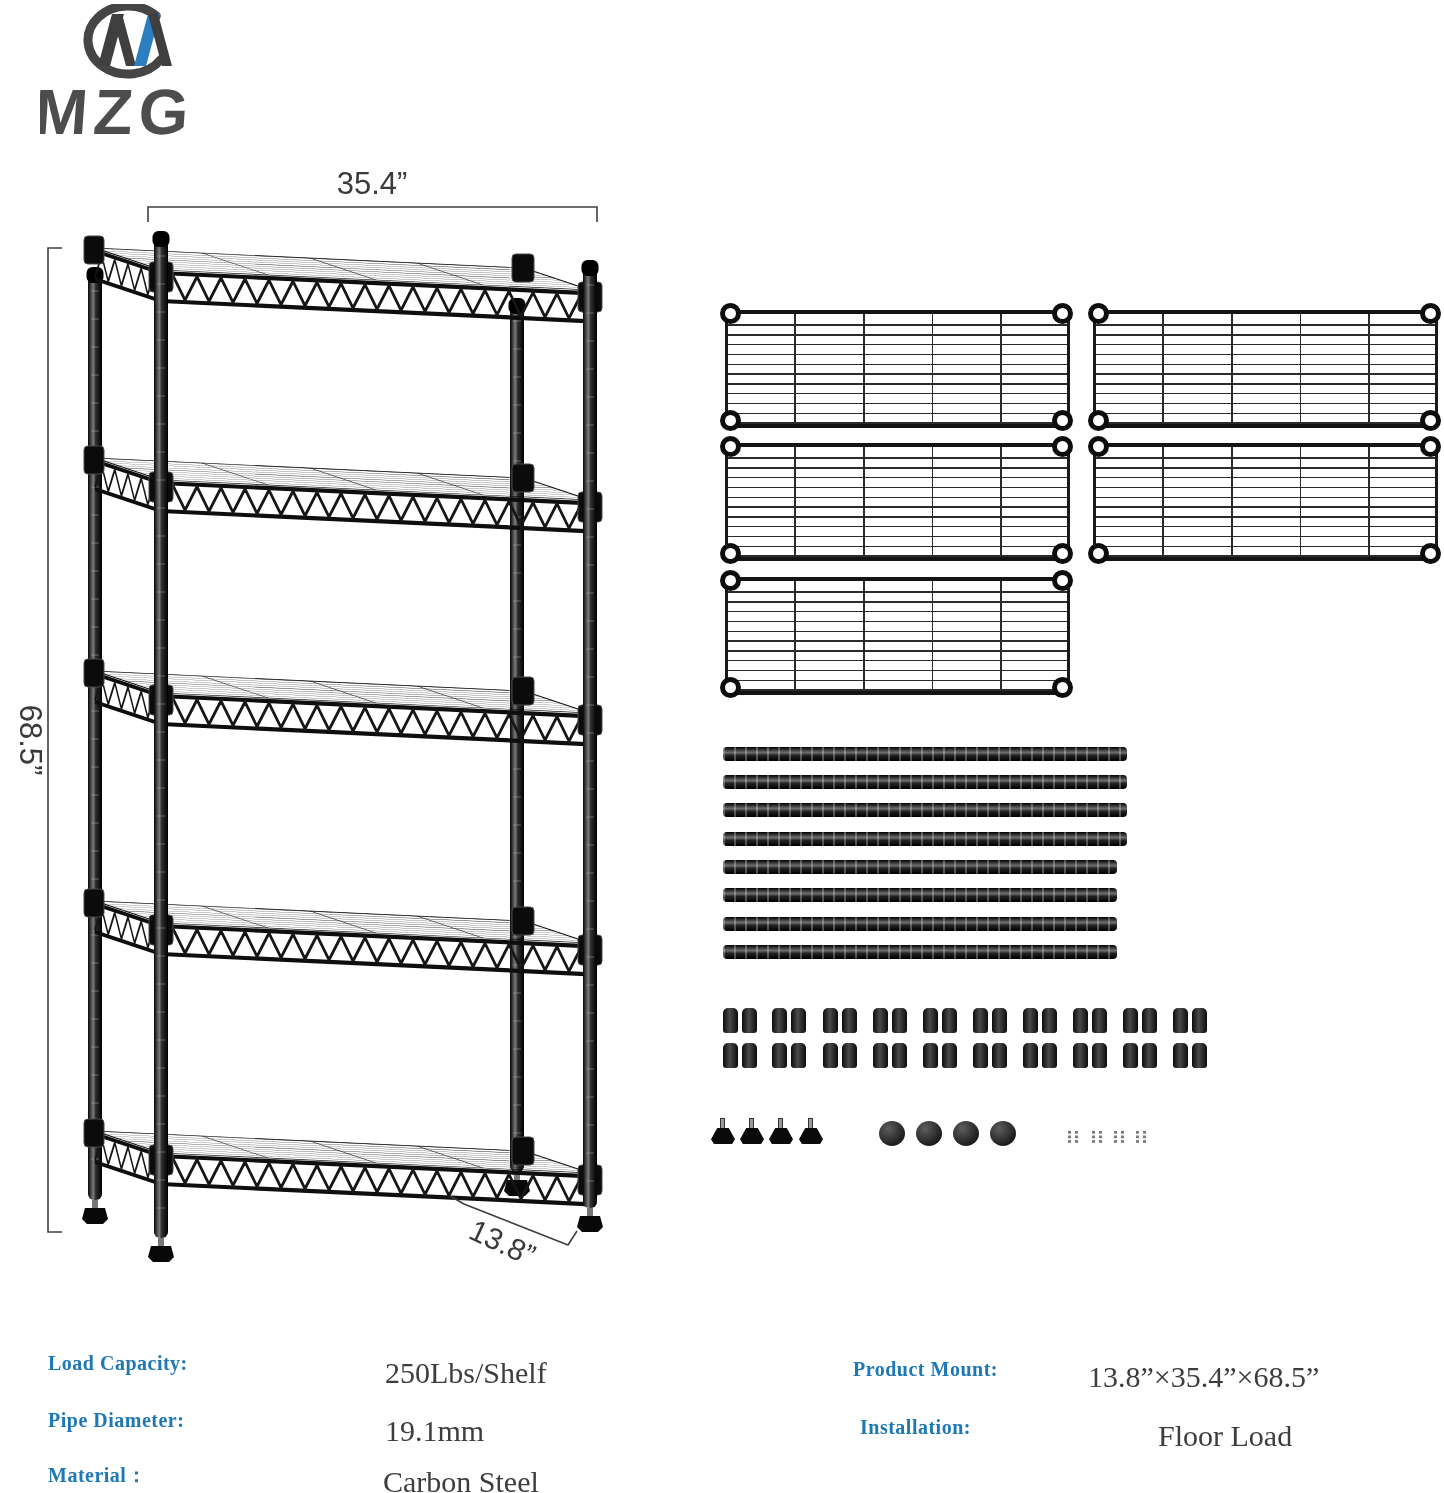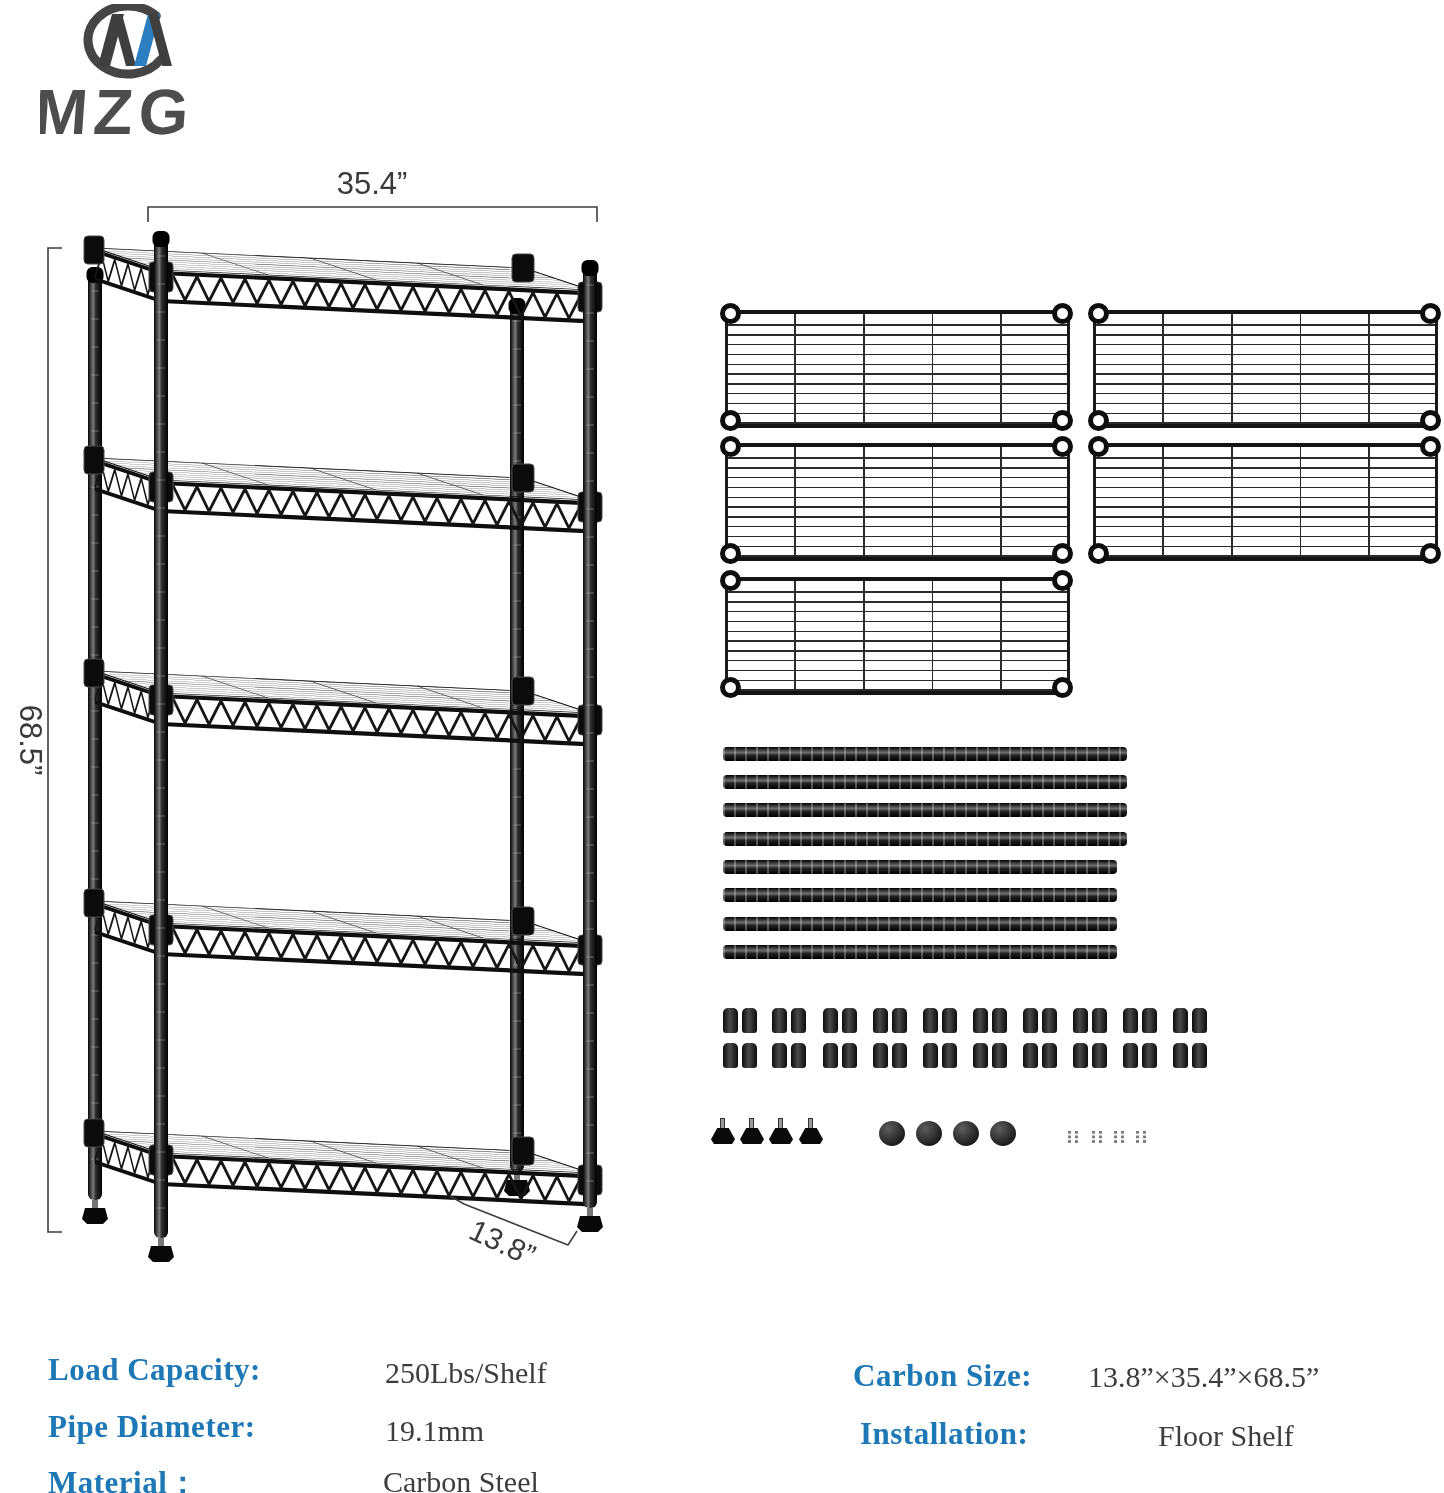--- a/index.html
+++ b/index.html
@@ -27,21 +27,21 @@
   .foot .stem{position:absolute;left:9px;top:0;width:5px;height:12px;background:#9a9a9a;border:1px solid #333;box-sizing:border-box;}
   .foot .pad{position:absolute;left:0;top:10px;width:24px;height:16px;background:#0a0a0a;
     clip-path:polygon(26% 0,74% 0,100% 70%,88% 100%,12% 100%,0 70%);}
   .cap{position:absolute;width:26px;height:25px;border-radius:50%;
     background:radial-gradient(circle at 35% 30%, #5d5d5d,#1c1c1c 72%);}
   .clipset{position:absolute;width:15px;height:14px;
     background-image:radial-gradient(circle 1.6px,#7c7c7c 1.5px,transparent 1.8px);
     background-size:7px 4.6px;}
 
   
-  .spec-label{position:absolute;font-weight:bold;font-size:31px;color:#1e78b5;letter-spacing:.5px;}
+  .spec-label{position:absolute;font-weight:bold;font-size:20px;color:#1e78b5;letter-spacing:.5px;}
   .spec-value{position:absolute;font-weight:normal;font-size:30px;color:#3d3d3d;}
 
   svg text{font-family:"Liberation Sans",sans-serif;}
 </style>
 </head>
 <body>
 
 <div class="page">
 
   <svg class="abs" style="left:40px;top:4px" width="210" height="145" viewBox="0 0 210 145">
@@ -251,18 +251,18 @@
       <span class="clipset" style="left: 1134px; top: 1130px;"></span>
     </div>
 
   <div class="spec-label" style="left:48px;top:1352px">Load Capacity:</div>
   <div class="spec-value" style="left:385px;top:1356px">250Lbs/Shelf</div>
   <div class="spec-label" style="left:48px;top:1409px">Pipe Diameter:</div>
   <div class="spec-value" style="left:385px;top:1414px">19.1mm</div>
   <div class="spec-label" style="left:48px;top:1462px">Material：</div>
   <div class="spec-value" style="left:383px;top:1465px">Carbon Steel</div>
 
-  <div class="spec-label" style="left:853px;top:1358px">Carbon Size:</div>
+  <div class="spec-label" style="left:853px;top:1358px">Product Mount:</div>
   <div class="spec-value" style="left:1088px;top:1360px">13.8”×35.4”×68.5”</div>
   <div class="spec-label" style="left:860px;top:1416px">Installation:</div>
-  <div class="spec-value" style="left:1158px;top:1419px">Floor Shelf</div>
+  <div class="spec-value" style="left:1158px;top:1419px">Floor Load</div>
 
 </div>
 
 </body></html>

